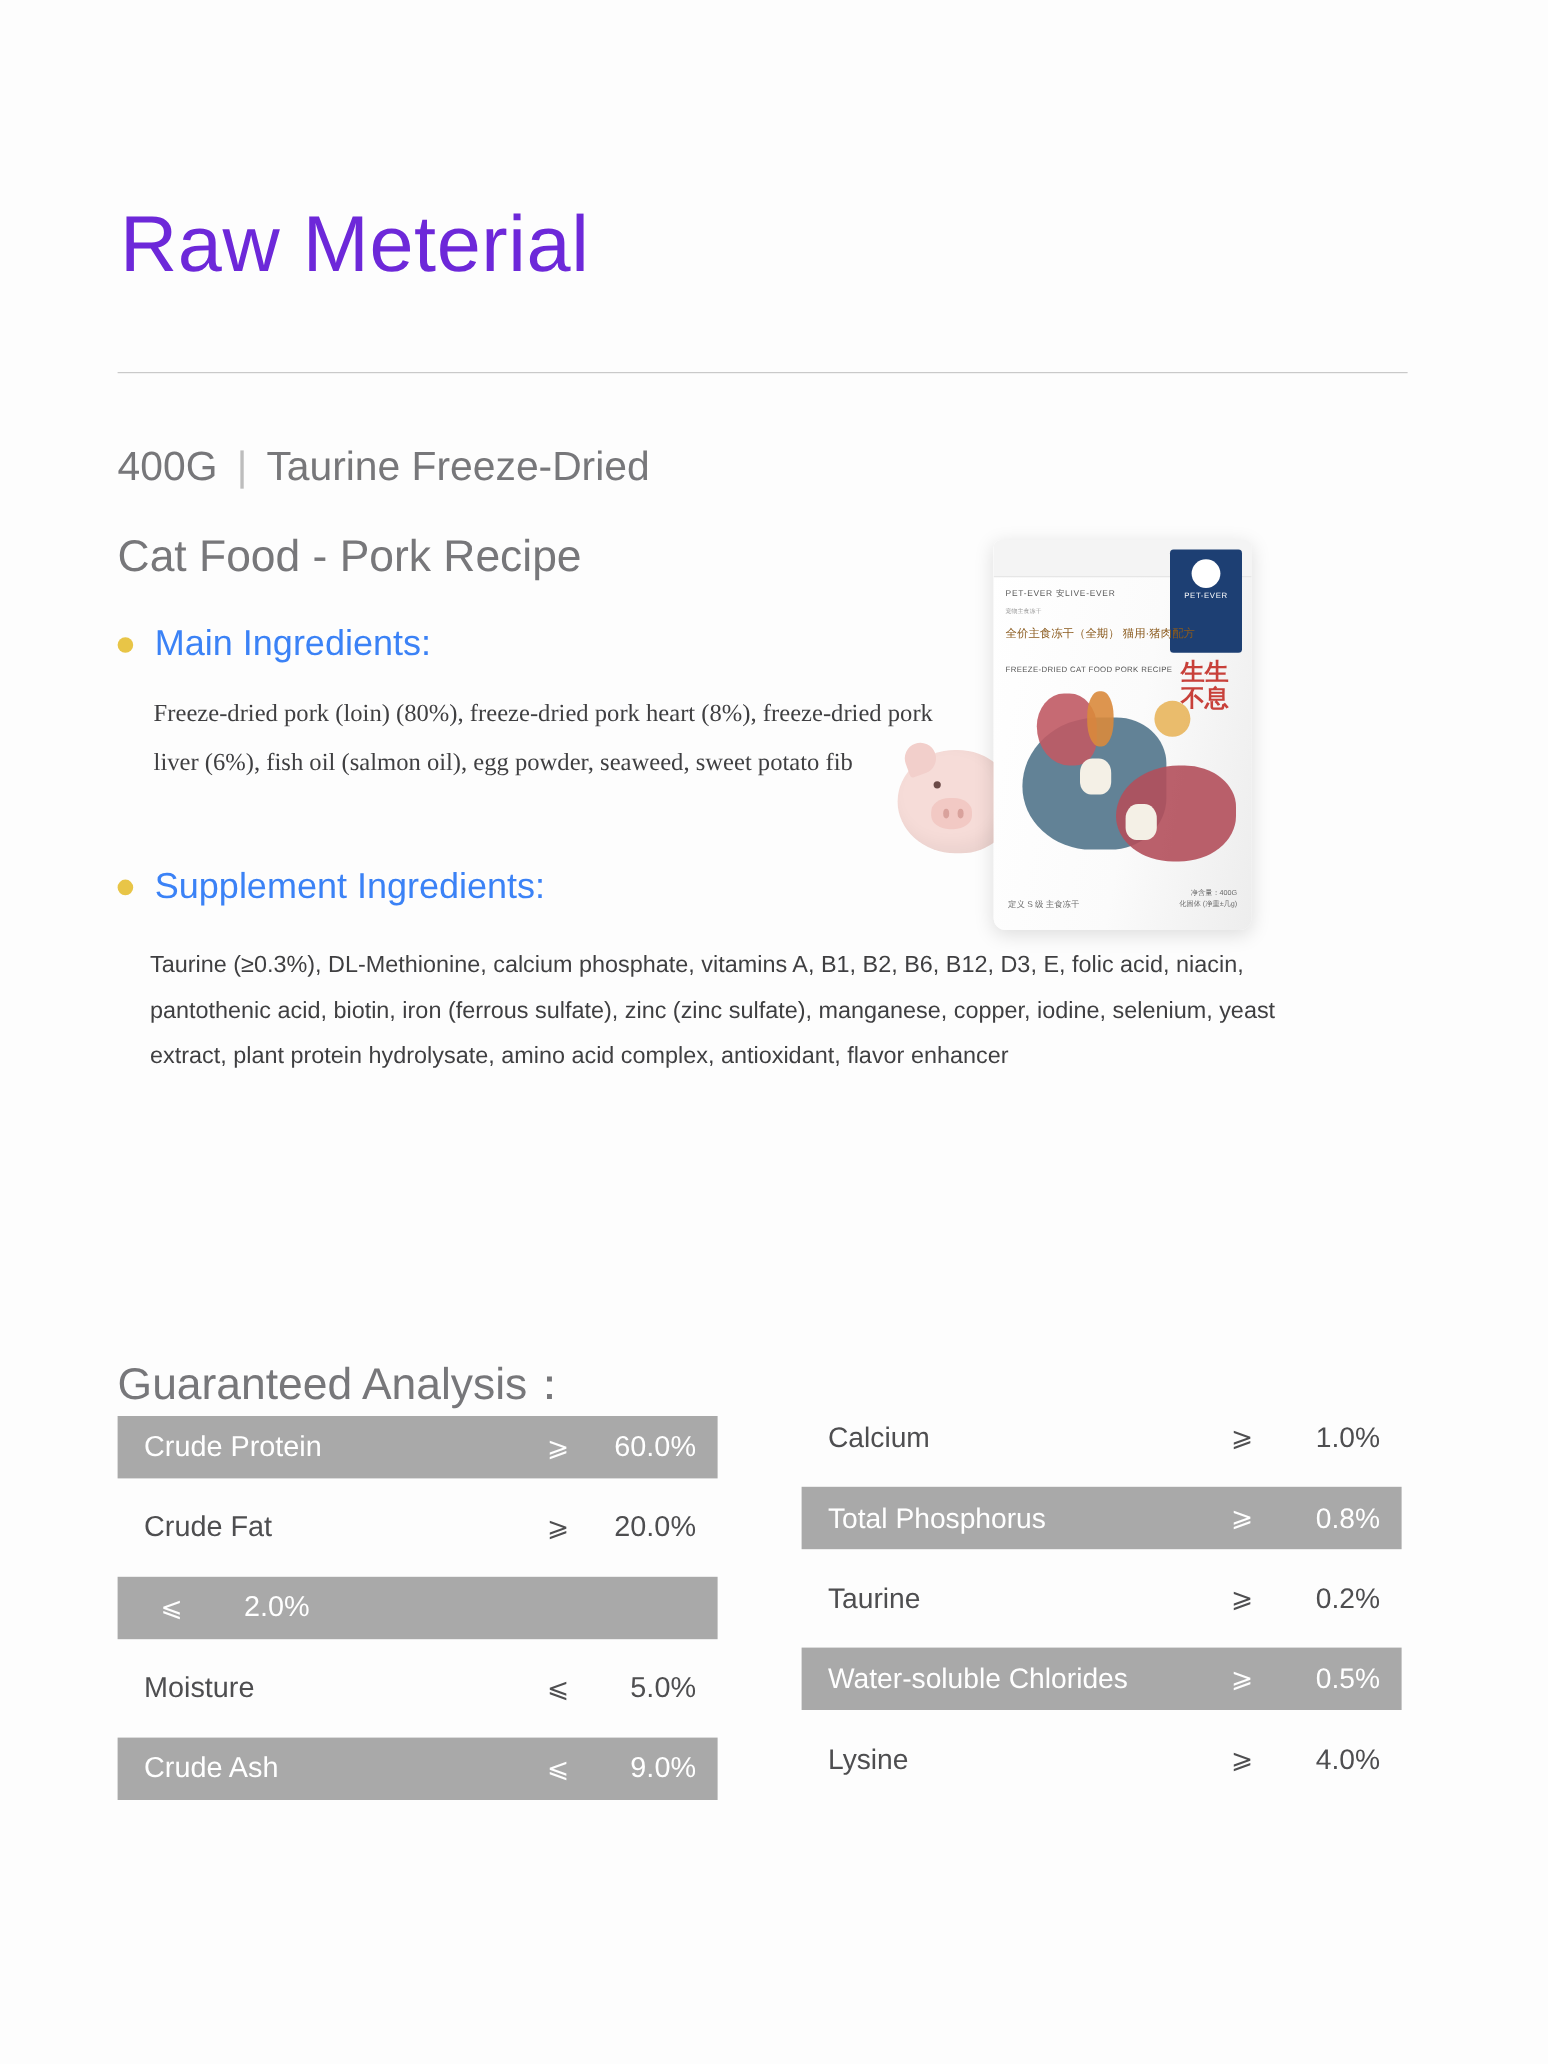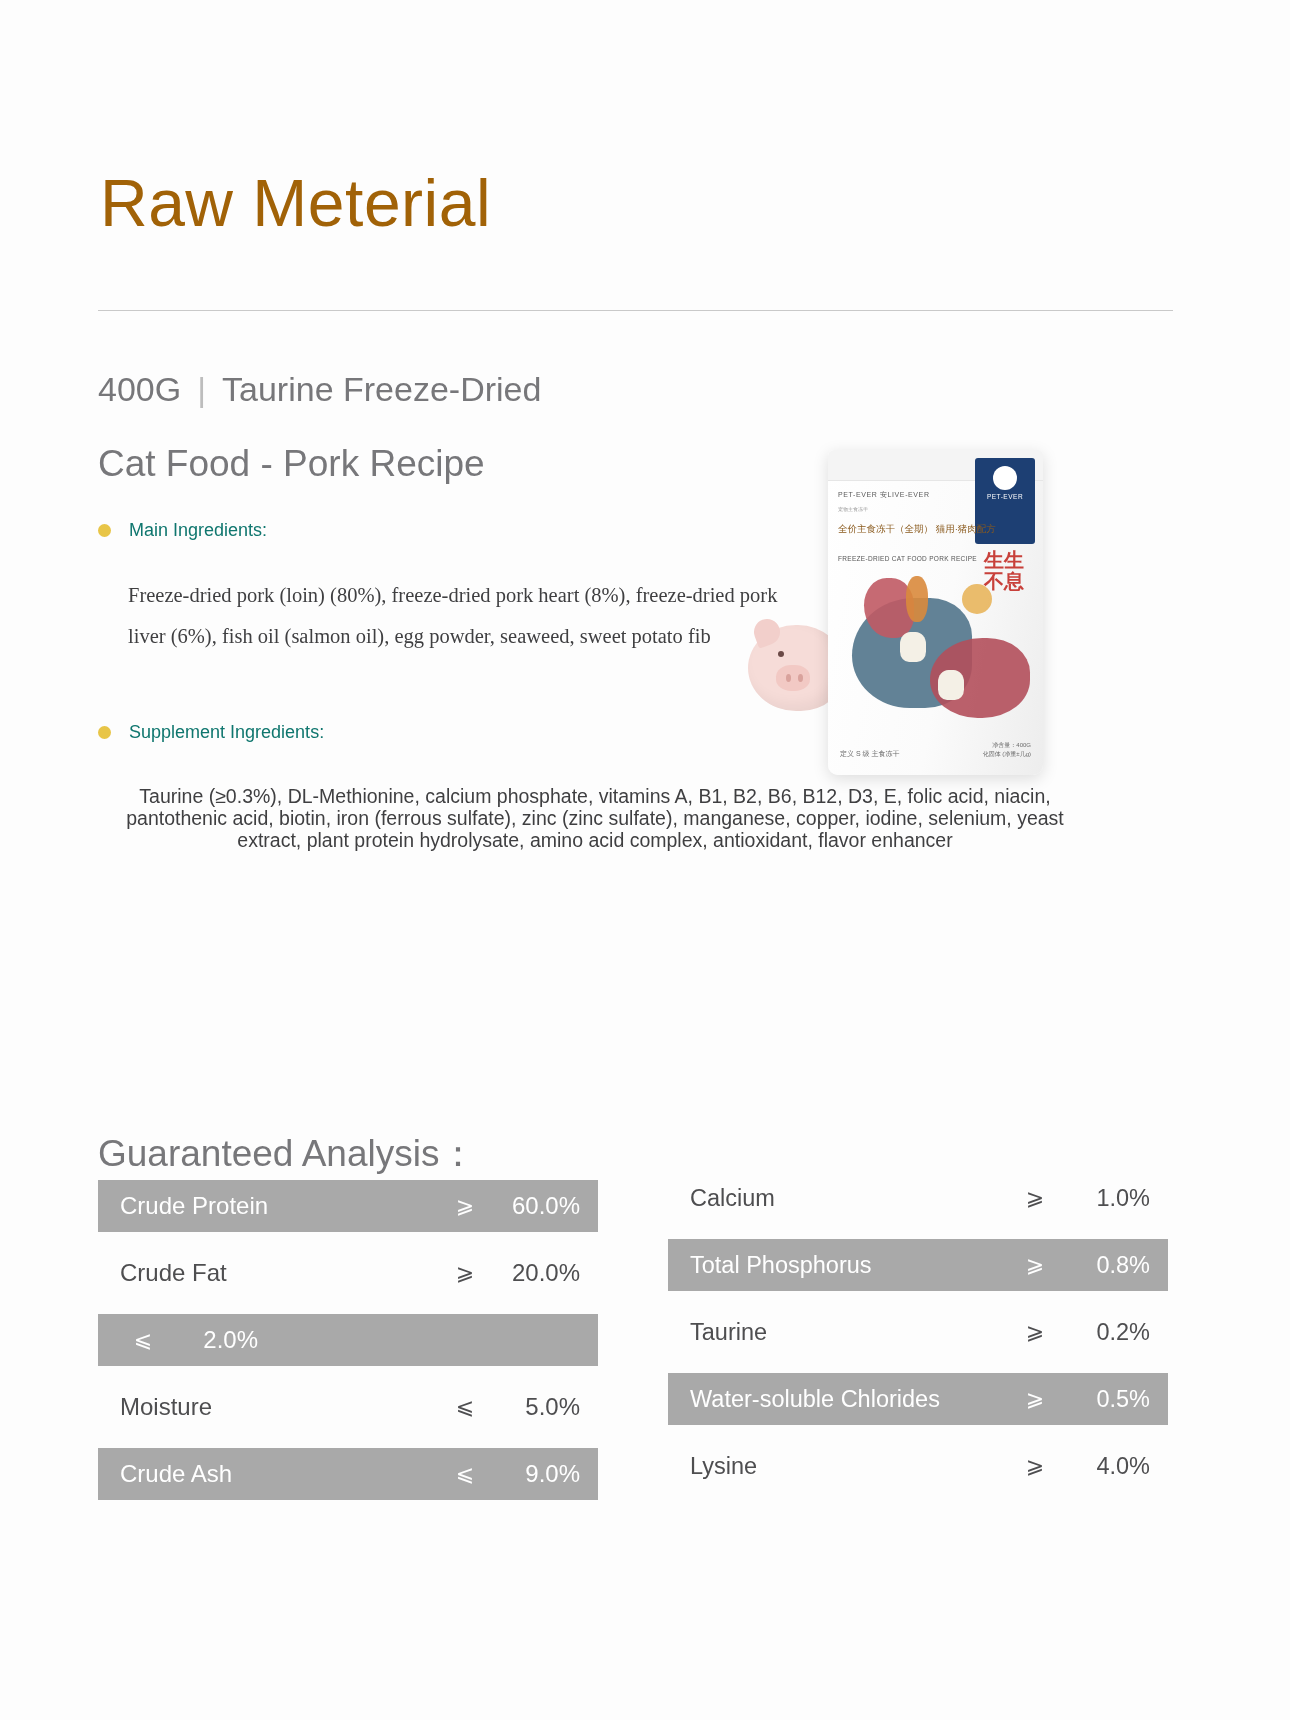--- a/index.html
+++ b/index.html
@@ -21,21 +21,21 @@
     background: #fdfdfd;
   }
 
   
   .title {
     position: absolute;
     left: 100px;
     top: 170px;
     font-size: 66px;
     font-weight: 400;
-    color: #a16207;
+    color: #6d28d9;
     letter-spacing: 0.5px;
     line-height: 1;
   }
   .title-rule {
     position: absolute;
     left: 98px;
     top: 310px;
     width: 1075px;
     height: 1px;
     background: #c9c9c9;
@@ -72,22 +72,22 @@
   }
   .bullet-dot {
     width: 13px;
     height: 13px;
     border-radius: 50%;
     background: #e8c547;
     margin-right: 18px;
     flex: none;
   }
   .bullet-label {
-    font-size: 18px;
-    color: #0f766e;
+    font-size: 30px;
+    color: #3b82f6;
   }
   .bullet-main { left: 98px; top: 520px; }
   .bullet-supp { left: 98px; top: 722px; }
 
   .body-text {
     position: absolute;
     font-size: 20.5px;
     line-height: 41px;
     color: #3f3f41;
     font-family: "Liberation Serif", serif;
@@ -96,22 +96,21 @@
     left: 128px;
     top: 575px;
     width: 660px;
   }
   .supp-text {
     left: 125px;
     top: 785px;
     width: 940px;
     font-family: "Liberation Sans", sans-serif;
     font-size: 19.5px;
-    line-height: 22px;
-    text-align: center;
+    line-height: 38px;
   }
 
   
   .product-area {
     position: absolute;
     left: 740px;
     top: 440px;
     width: 330px;
     height: 340px;
   }

